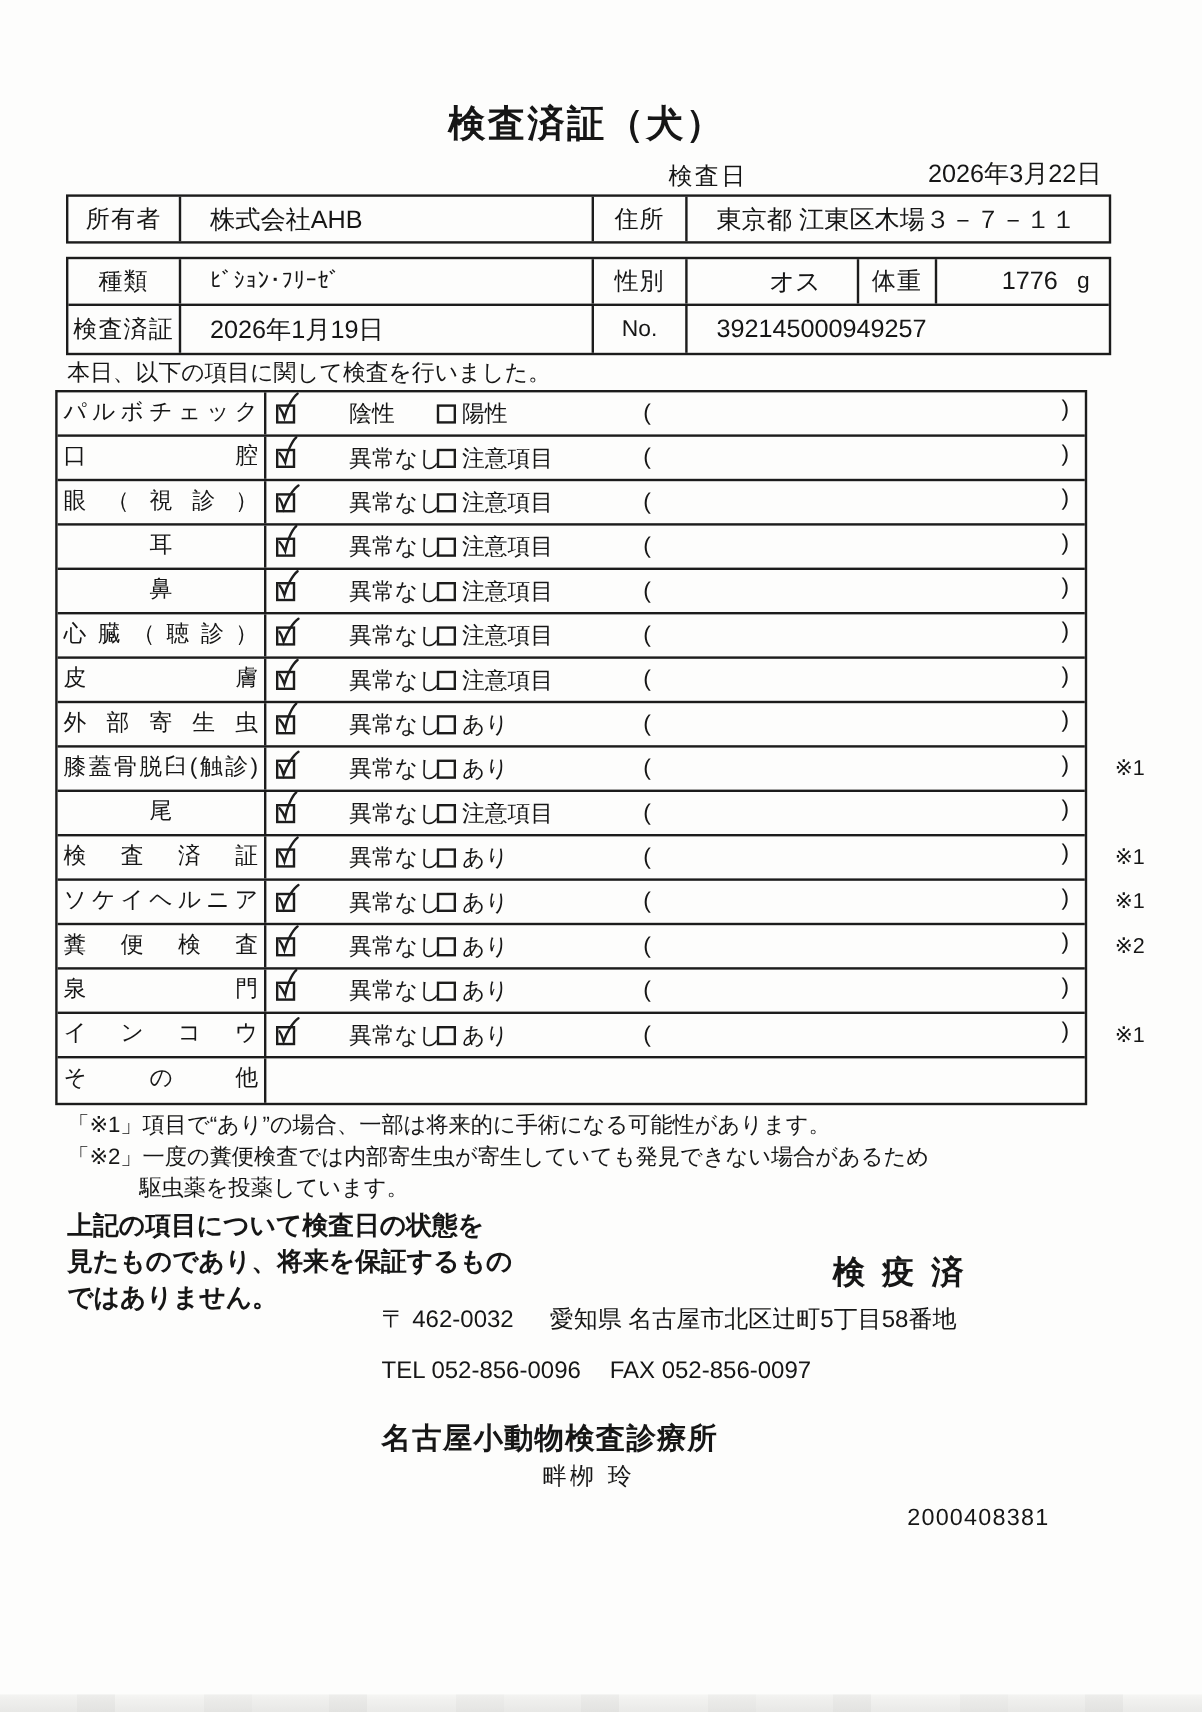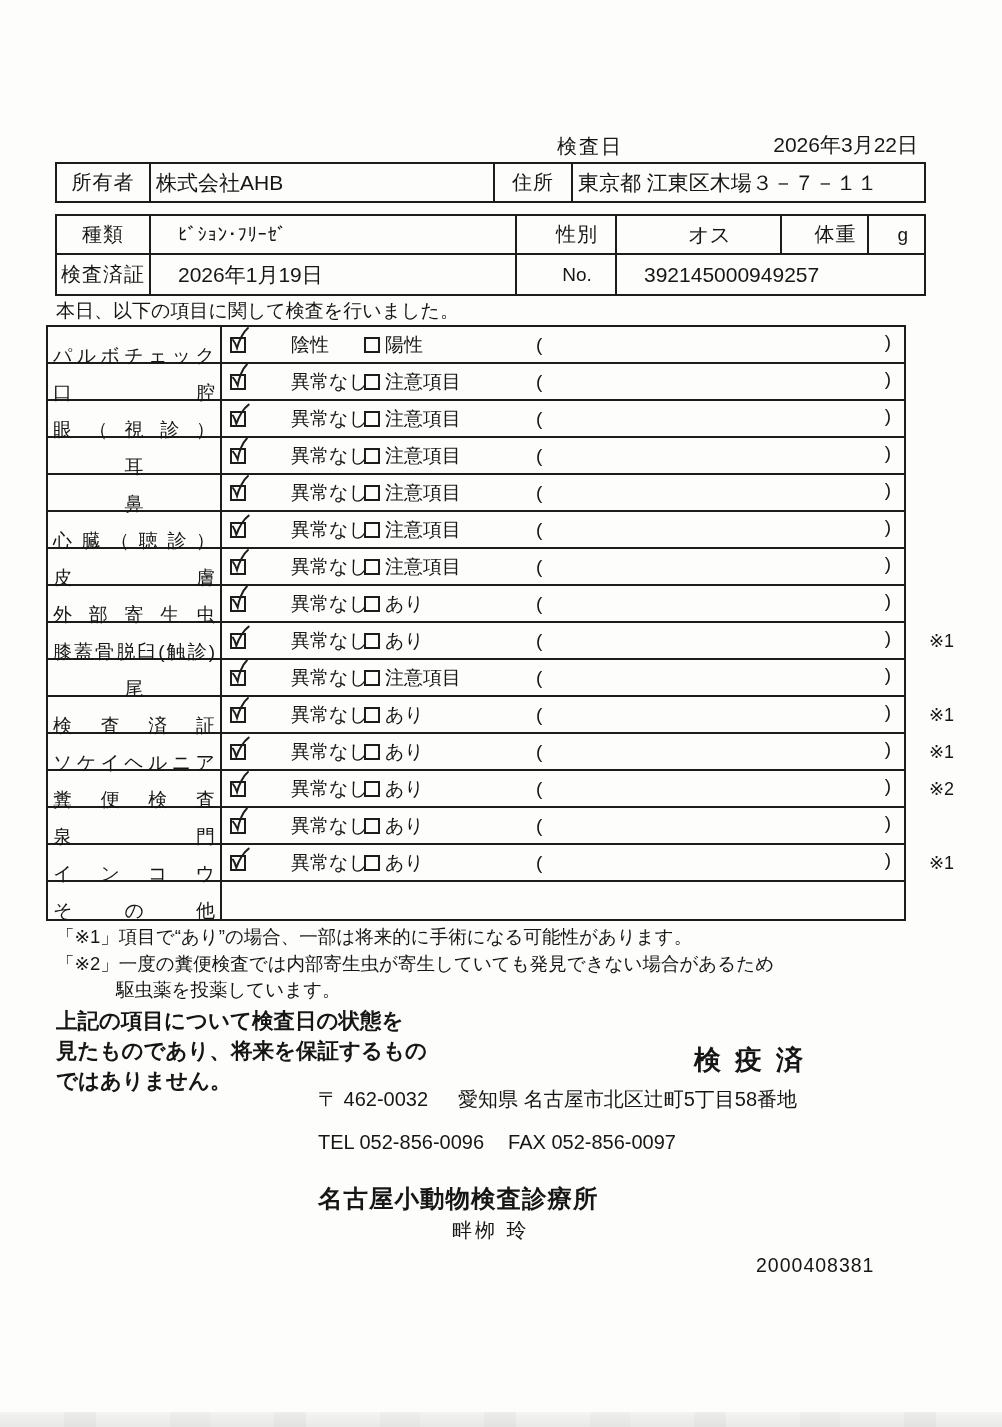--- a/index.html
+++ b/index.html
@@ -16,39 +16,39 @@
 
   
   .examdate-label{top:133px;left:557px;font-size:20px;letter-spacing:2px;}
   .examdate-value{top:131px;right:84px;font-size:21px;}
 
   
   .box{border:2px solid #1c1c1c;display:flex;background:#fdfdfc;justify-content:space-between;}
   .cell{display:flex;align-items:center;overflow:hidden;white-space:nowrap;}
   .cell.rb{border-right:2px solid #1c1c1c;}
   .lab{justify-content:center;font-size:20px;letter-spacing:1px;}
-  .val{padding-left:5px;font-size:21px;}
+  .val{padding-left:24px;font-size:21px;}
   .table1{top:162px;left:55px;width:871px;height:41px;}
   .w1{width:94px;}.w2{width:344px;}.w3{width:78px;}.w4{flex:1;}
   .table2{top:214px;left:55px;width:871px;height:82px;flex-direction:column;}
-  .t2row{display:flex;height:39px;gap:22px;}
+  .t2row{display:flex;height:39px;}
   .t2row.first{border-bottom:2px solid #1c1c1c;}
   .w5{width:99px;margin-left:44px;}.w6{width:65px;}.w7{flex:1;}
   .breed{font-size:19px;letter-spacing:0.5px;}
   .weight{justify-content:flex-end;padding-right:16px;}
   .weight .unit{margin-left:16px;font-size:19px;}
   .nolab{font-size:19px;letter-spacing:0;}
 
   .intro{top:298px;left:56px;font-size:19px;}
 
   
   .ctable{top:325px;left:46px;width:860px;border:2px solid #1c1c1c;background:#fdfdfc;}
   .trow{position:relative;display:flex;height:37px;border-bottom:2px solid #1c1c1c;}
   .trow.last{border-bottom:none;}
-  .tlabel{width:174px;border-right:2px solid #1c1c1c;padding:12px 5px;}
+  .tlabel{width:174px;border-right:2px solid #1c1c1c;padding:0 5px;}
   .tlabel-in{display:block;line-height:34px;font-size:19px;text-align:justify;text-align-last:justify;white-space:nowrap;}
   .tlabel-in.center{text-align:center;text-align-last:center;}
   .trest{flex:1;display:flex;align-items:center;padding-left:8px;font-size:19px;position:relative;white-space:nowrap;}
   .opt{display:flex;align-items:center;}
   .opt1{width:134px;gap:40px;}
   .opt2{width:170px;}
   .cb{position:relative;width:16px;height:16px;border:2px solid #1c1c1c;margin-right:5px;flex:none;background:#fdfdfc;}
   .chk{position:absolute;left:-3px;top:-13px;width:23px;height:29px;overflow:visible;}
   .chk path{fill:none;stroke:#1d1d1d;stroke-width:2;stroke-linecap:round;}
   .trow:nth-child(2n) .chk{transform:rotate(-5deg);}
@@ -80,20 +80,21 @@
     background:
       linear-gradient(0deg, rgba(120,120,118,0.10), rgba(120,120,118,0.04) 70%, rgba(120,120,118,0) 100%),
       repeating-linear-gradient(90deg,#f4f4f2 0 64px,#eeeeec 64px 96px,#f6f6f4 96px 170px,#f0f0ee 170px 210px);
   }
 </style>
 </head>
 <body>
 
 <div id="page">
 
+  <div class="abs title">検査済証（犬）</div>
 
   <div class="abs examdate-label">検査日</div>
   <div class="abs examdate-value">2026年3月22日</div>
 
   <div class="abs box table1">
     <div class="cell lab w1 rb">所有者</div>
     <div class="cell val w2 rb">株式会社AHB</div>
     <div class="cell lab w3 rb">住所</div>
     <div class="cell val w4">東京都 江東区木場３－７－１１</div>
   </div>

